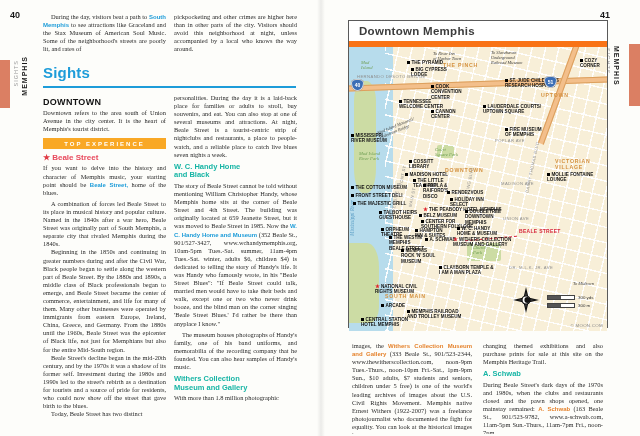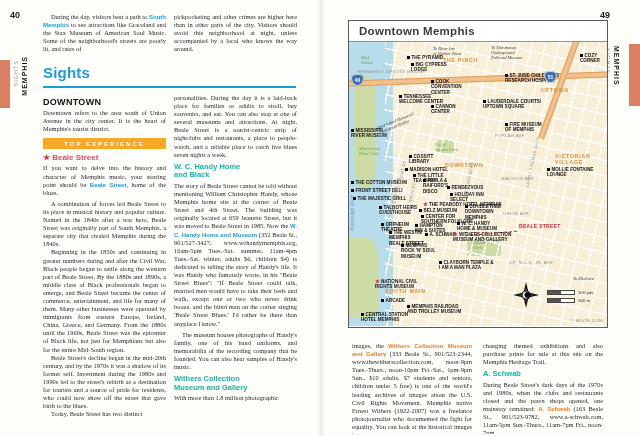--- a/index.html
+++ b/index.html
@@ -31,21 +31,21 @@
   .h3-black{font-size:9px;color:#111;letter-spacing:.3px;}
   .h3-teal{color:#17b5a5;}
   .h3-red{color:#e8495c;font-size:8px;}
   .star{color:#e03a44;margin-right:2px;}
   .banner{background:#f9a825;color:#fff;font:bold 6px "Liberation Sans",sans-serif;letter-spacing:2px;text-align:center;padding:3px 0 2px 0;margin:5px 0 5px 0;}
   .run-blue{color:#1d9cd9;font-weight:bold;font-family:"Liberation Sans",sans-serif;font-size:6px;}
   .run-orange{color:#e5832d;font-weight:bold;font-family:"Liberation Sans",sans-serif;font-size:6px;}
 
   
   #map{position:absolute;left:348px;top:20px;width:258px;height:306px;border:1px solid #5a5a5a;background:#fff;}
-  #map-titlebar{height:20px;border-bottom:1px solid #f97316;display:flex;align-items:center;padding-left:10px;
+  #map-titlebar{height:20px;border-bottom:6px solid #f97316;display:flex;align-items:center;padding-left:10px;
     font:bold 11.5px "Liberation Sans",sans-serif;color:#3c3c3c;letter-spacing:.3px;background:#fff;}
   #map-area{position:relative;width:258px;height:284px;background:#f8efd8;overflow:hidden;}
   .water{position:absolute;left:0;top:0;width:44px;height:284px;background:#b7dcec;}
   .island{position:absolute;left:5px;top:34px;width:22px;height:112px;background:#ccdca4;border-radius:45% 45% 40% 40%/18% 18% 22% 22%;}
   .park{position:absolute;background:#ccdca4;}
   #park-bottom{left:0;top:196px;width:30px;height:80px;border-radius:0 40% 30% 0/0 30% 20% 0;}
   #park-court{left:88px;top:98px;width:17px;height:13px;border-radius:2px;}
   #park-church{left:118px;top:196px;width:34px;height:18px;border-radius:2px;}
   #grid{position:absolute;left:36px;top:0;width:222px;height:284px;
     background:
@@ -74,21 +74,21 @@
   .scale-bar{width:26px;height:3px;border:.6px solid #444;background:linear-gradient(90deg,#555 0 50%,#fff 50% 100%);margin-right:3px;}
   #map-credit{position:absolute;right:4px;bottom:3px;font:4.4px "Liberation Sans",sans-serif;color:#8a8a8a;letter-spacing:.3px;}
 </style>
 </head>
 <body>
 
 <div id="spread">
   <div id="gutter"></div>
 
   <div class="pagenum" id="pn-left">40</div>
-  <div class="pagenum" id="pn-right">49</div>
+  <div class="pagenum" id="pn-right">41</div>
   <div class="tab" id="tab-left"></div>
   <div class="tab" id="tab-right"></div>
   <div class="vtext" id="sb-left-ch">MEMPHIS</div>
   <div class="vtext" id="sb-left-se">SIGHTS</div>
   <div class="vtext" id="sb-right-ch">MEMPHIS</div>
   <div class="vtext" id="sb-right-se">SIGHTS</div>
 
   <div class="col" id="l-intro1">
       <p class="indent"><span>During the day, visitors beat a path to </span><span class="run-blue">South Memphis</span><span> to see attractions like Graceland and the Stax Museum of American Soul Music. Some of the neighborhood's streets are poorly lit, and rates of</span></p>
     </div>

